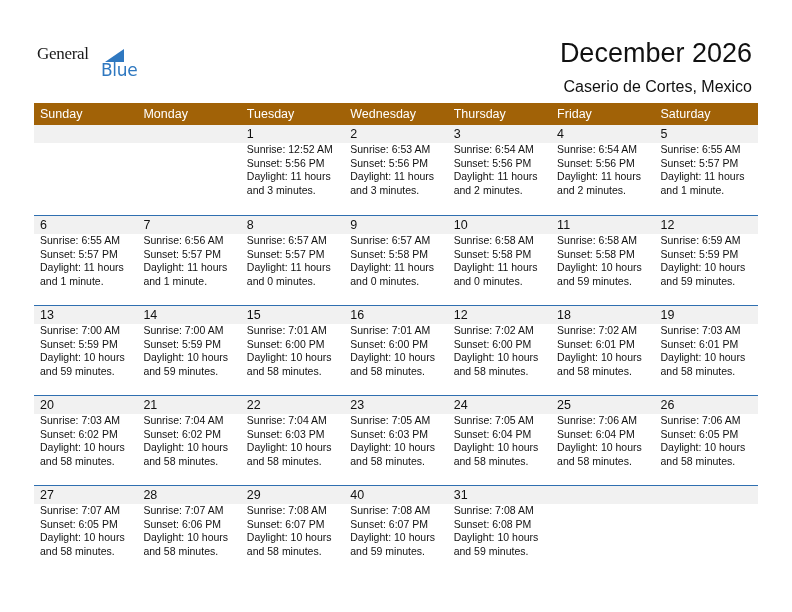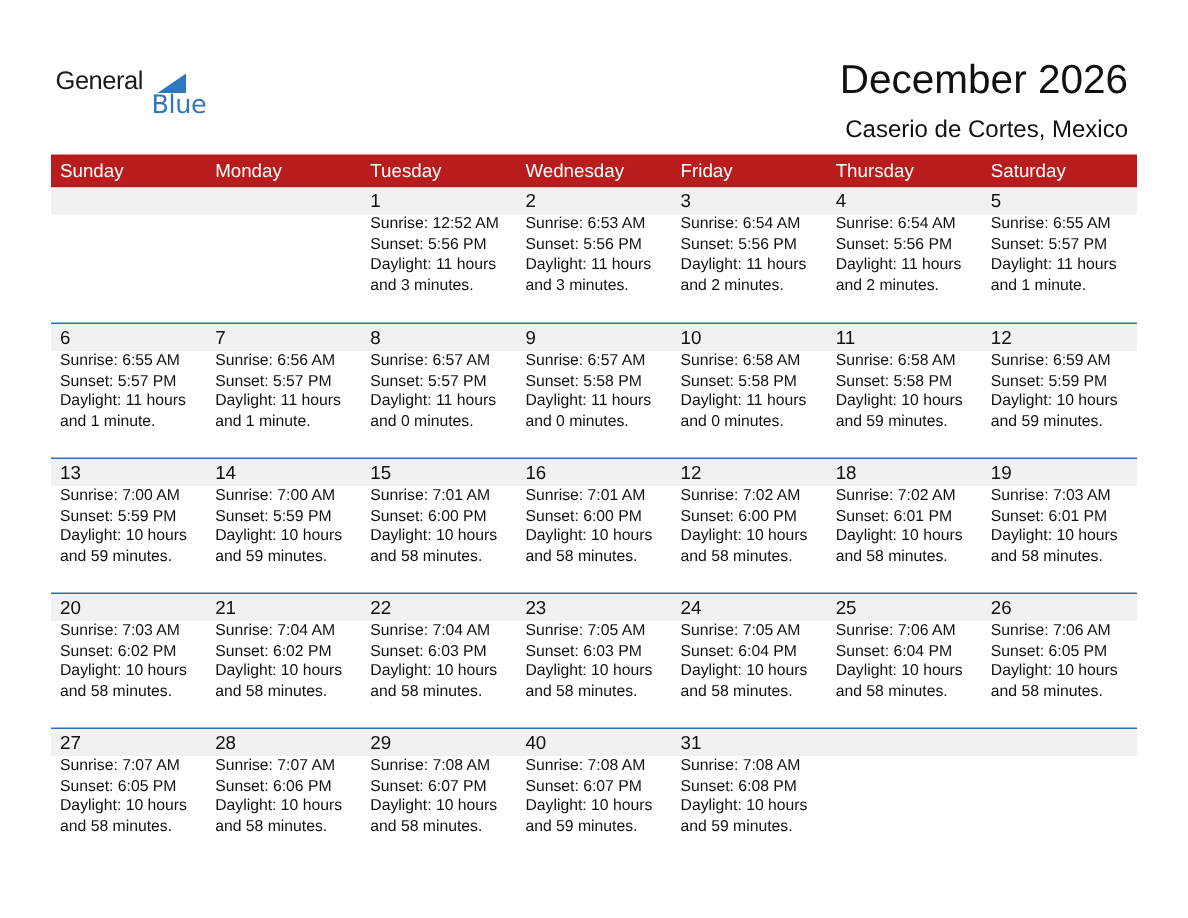--- a/index.html
+++ b/index.html
@@ -1,28 +1,28 @@
 <!DOCTYPE html>
 <html><head>
   <meta charset="utf-8">
   <style>
     html, body { margin: 0; padding: 0; background: #ffffff; }
     body { width: 792px; height: 612px; position: relative; overflow: hidden;
            font-family: "Liberation Sans", sans-serif; color: #111; }
     .logo { position: absolute; left: 37px; top: 44px; width: 95px; height: 36px; }
-    .logo .general { position: absolute; left: 0; top: 0; font-family: Liberation Sans, sans-serif;
+    .logo .general { position: absolute; left: 0; top: 0; font-family: Liberation Serif, serif;
                      font-size: 17px; color: #1a1a1a; letter-spacing: -0.3px; }
     .logo .blue { position: absolute; left: 64px; top: 16px; font-family: "DejaVu Sans", sans-serif;
                   font-size: 17px; color: #2f78c0; letter-spacing: -0.3px; }
     .logo .tri { position: absolute; left: 68px; top: 5px; width: 0; height: 0;
                  border-left: 19px solid transparent; border-bottom: 13px solid #2f78c0; }
     .title { position: absolute; right: 40px; top: 38px; font-size: 27px; color: #111; }
     .subtitle { position: absolute; right: 40px; top: 78px; font-size: 16px; color: #111; }
     .cal { position: absolute; left: 34px; top: 103px; width: 724px; }
-    .hdr { display: flex; background: #b91c1c; height: 22px; }
+    .hdr { display: flex; background: #a16207; height: 22px; }
     .hdr div { width: 103.43px; color: #ffffff; font-size: 12.5px; line-height: 22px;
                padding-left: 6px; box-sizing: border-box; }
     .week { position: relative; height: 90px; }
     .week.bordered { border-top: 1px solid #2f6fb0; height: 89px; }
     .band { position: absolute; left: 0; right: 0; top: 0; height: 18px; background: #f1f1f1; }
     .cells { position: absolute; left: 0; top: 0; display: flex; width: 100%; }
     .cell { width: 103.43px; padding-left: 6px; box-sizing: border-box; }
     .num { font-size: 12.5px; height: 18px; line-height: 18px; color: #111; }
     .line { font-size: 10.5px; line-height: 13.5px; color: #111; white-space: nowrap; }
   </style>
@@ -37,22 +37,22 @@
 
 <div class="title">December 2026</div>
 <div class="subtitle">Caserio de Cortes, Mexico</div>
 
 <div class="cal">
   <div class="hdr">
     <div>Sunday</div>
     <div>Monday</div>
     <div>Tuesday</div>
     <div>Wednesday</div>
+    <div>Thursday</div>
     <div>Friday</div>
-    <div>Thursday</div>
     <div>Saturday</div>
   </div>
   <div id="weeks">
       <div class="week">
         <div class="band"></div>
         <div class="cells">
           <div class="cell">
             <div class="num"></div>
             <div class="line"></div>
             <div class="line"></div>

